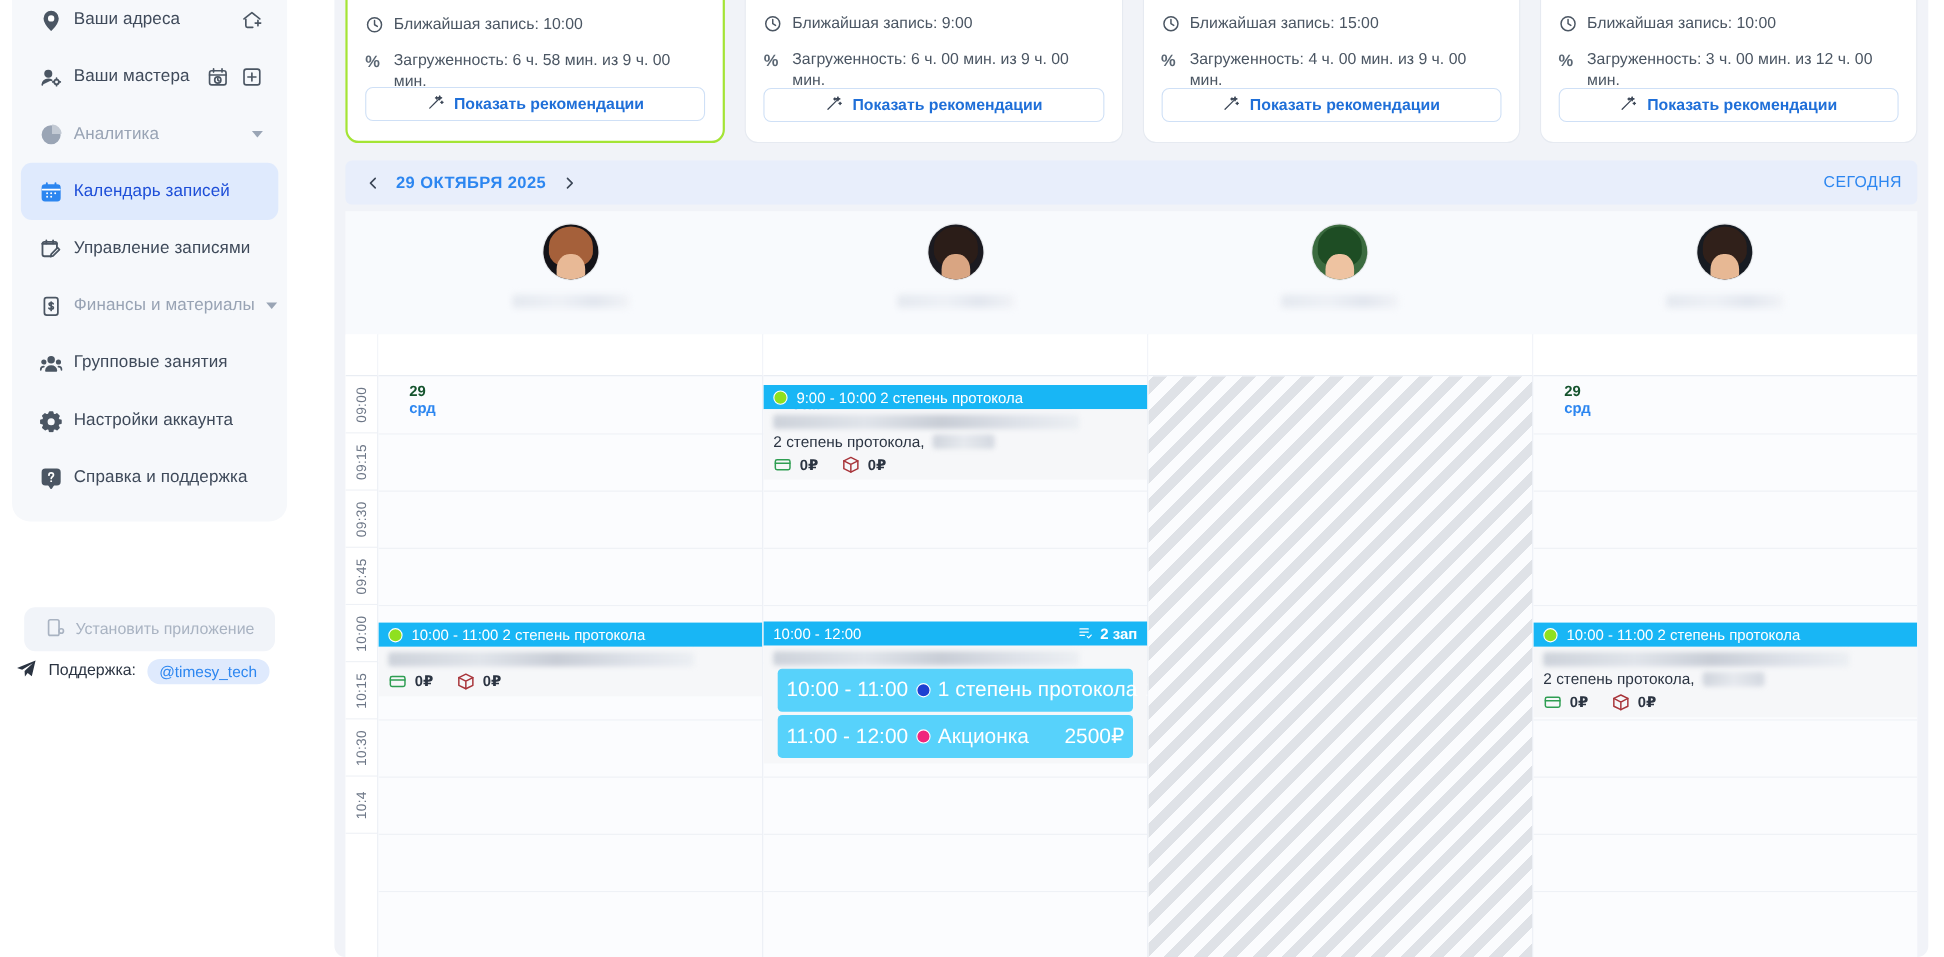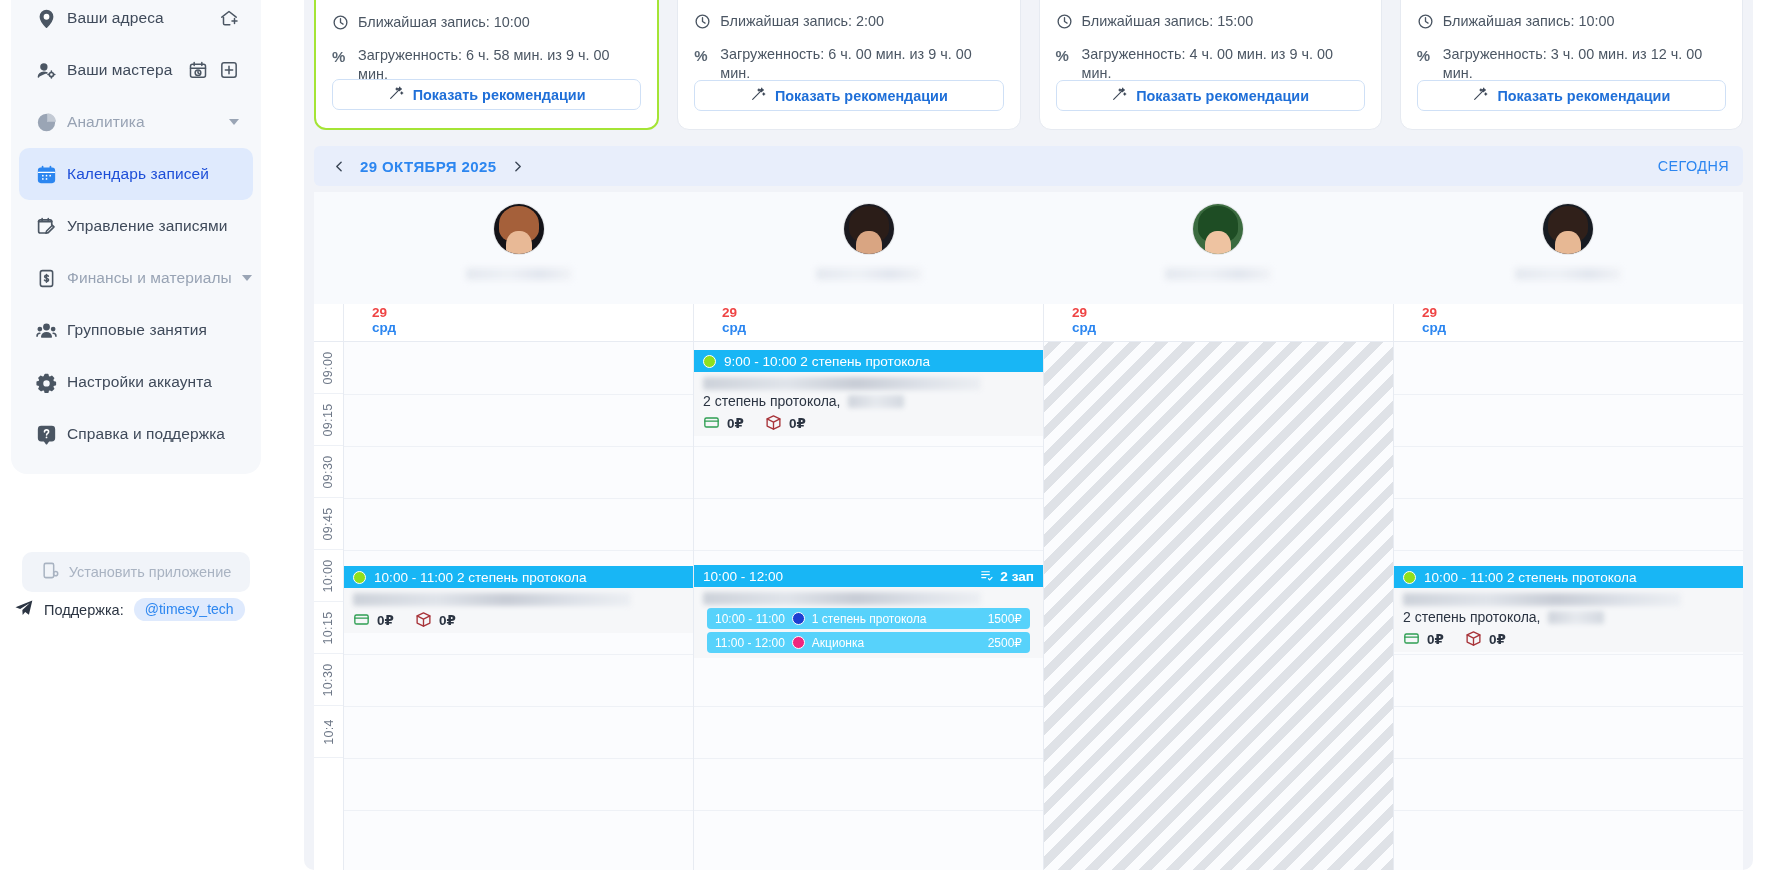--- a/index.html
+++ b/index.html
@@ -189,21 +189,21 @@
   .daycol {
     flex: 1 1 0; min-width: 0; position: relative;
     border-right: 1px solid #e7ebf2;
     background: #fbfcfe;
   }
   .daycol:last-child { border-right: none; }
   .dhead {
     height: 38px; background: #ffffff; border-bottom: 1px solid #e7ebf2;
     padding: 1px 0 0 28px;
   }
-  .dh-num { color: #ef4444; font-size: 13.5px; font-weight: 700; line-height: 15px; }
+  .dh-num { color: #14532d; font-size: 13.5px; font-weight: 700; line-height: 15px; margin-top: 43px; }
   .dh-dow { color: #2c86f0; font-size: 13.5px; font-weight: 700; line-height: 15px; }
   .dbody { position: absolute; left: 0; right: 0; top: 38px; bottom: 0; }
   .hline { position: absolute; left: 0; right: 0; height: 1px; background: #eef1f6; }
   .stripes {
     position: absolute; left: 0; right: 0; top: 0; bottom: 0;
     background-image: repeating-linear-gradient(-45deg,
       #dfe2e7 0px, #dfe2e7 9px, #fbfcfe 9px, #fbfcfe 19px);
   }
 
   
@@ -232,22 +232,22 @@
     display: inline-block; width: 56px; height: 13px; border-radius: 3px; margin-left: 5px;
     background: linear-gradient(90deg,#cfd4dc,#e6e9ee,#d3d8e0);
     filter: blur(2.6px);
   }
   .pay-line { display: flex; align-items: center; gap: 7px; margin-top: 5px; font-size: 13.5px; color: #2b3442; font-weight: 700; }
   .pay-line svg { width: 17px; height: 17px; display: block; }
   .pay-line .gap { width: 7px; }
 
   .sub-appt {
     background: #57d2fb; color: #fff; border-radius: 4px;
-    height: 21px; margin: 3px 4px 0; display: flex; align-items: center;
-    padding: 0 8px; font-size: 12px; gap: 7px; white-space: nowrap; cursor: pointer;
+    height: 39px; margin: 3px 4px 0; display: flex; align-items: center;
+    padding: 0 8px; font-size: 19px; gap: 7px; white-space: nowrap; cursor: pointer;
   }
   .sub-appt .amt { margin-left: auto; }
 
   .hidden-overflow { overflow: hidden; }
 </style>
 </head>
 <body>
 
 <div id="root">
 
@@ -444,21 +444,21 @@
             <div class="m-line m-row-1">
               <span>Записей на период: 6</span>
             </div>
             <div class="m-line m-row-2">
               <span class="mi">
                 <svg viewBox="0 0 24 24" fill="none" stroke="#4b5663" stroke-width="1.9" stroke-linecap="round" stroke-linejoin="round">
                   <circle cx="12" cy="12" r="9"></circle>
                   <path d="M12 6.6V12l3.6 2.2"></path>
                 </svg>
               </span>
-              <span>Ближайшая запись: 2:00</span>
+              <span>Ближайшая запись: 9:00</span>
             </div>
             <div class="m-line m-row-3">
               <span class="mi pct">%</span>
               <span>Загруженность: 6 ч. 00 мин. из 9 ч. 00 мин.</span>
             </div>
             <div class="rec-btn">
               <span><svg viewBox="0 0 24 24" fill="none" stroke="#3b4656" stroke-width="1.7" stroke-linecap="round" stroke-linejoin="round">
                   <path d="M4 20 15.8 8.2"></path>
                   <path d="M17.6 3.2l.7 2 2 .7-2 .7-.7 2-.7-2-2-.7 2-.7z" fill="#3b4656" stroke="#3b4656"></path>
                   <path d="M20.6 10.4l.4 1.2 1.2.4-1.2.4-.4 1.2-.4-1.2-1.2-.4 1.2-.4z" fill="#3b4656" stroke="#3b4656"></path>

